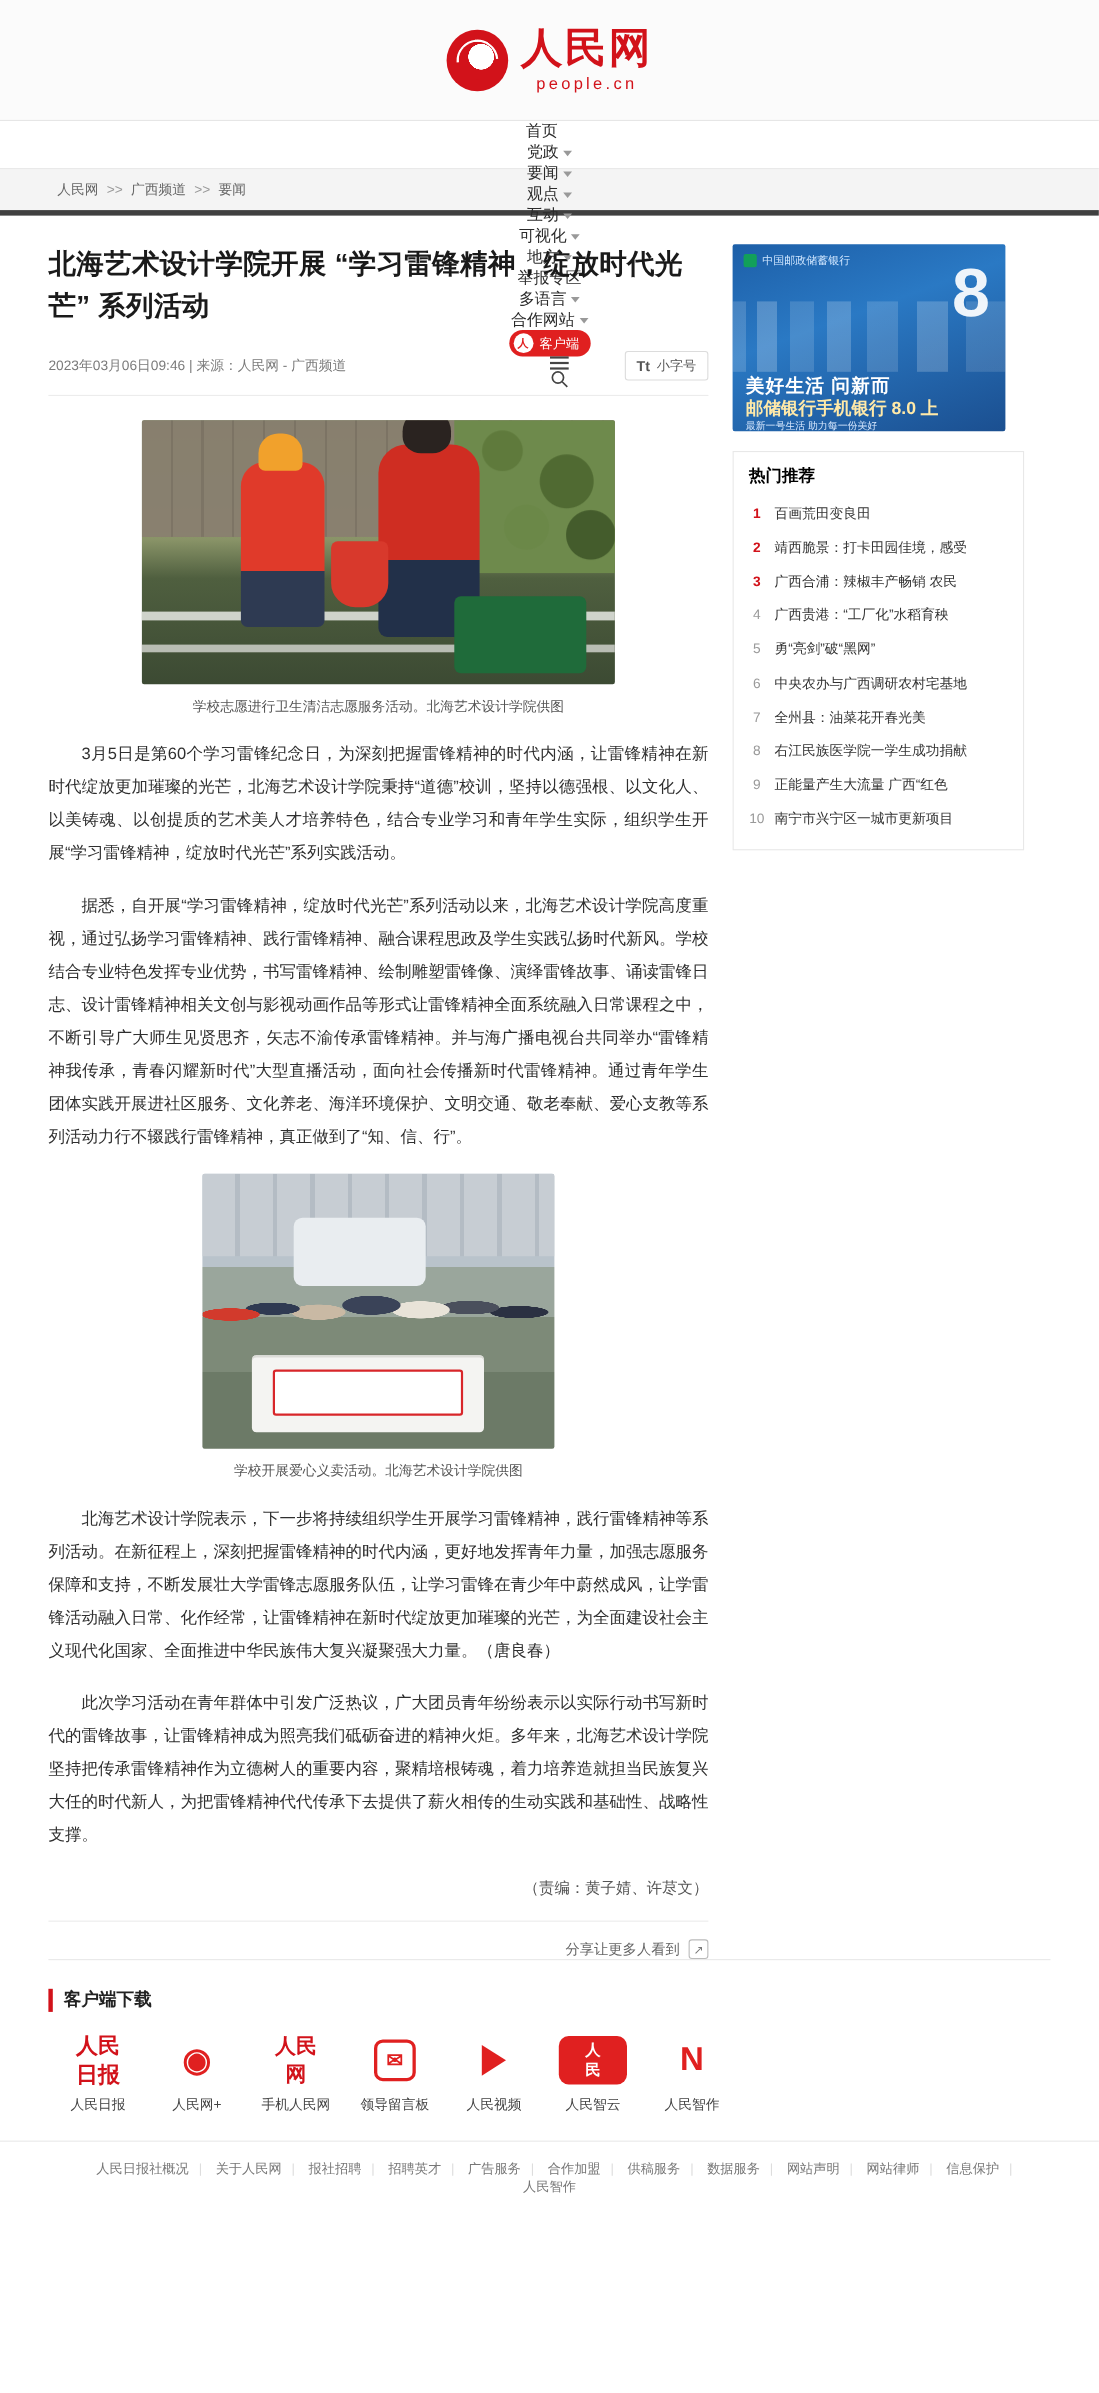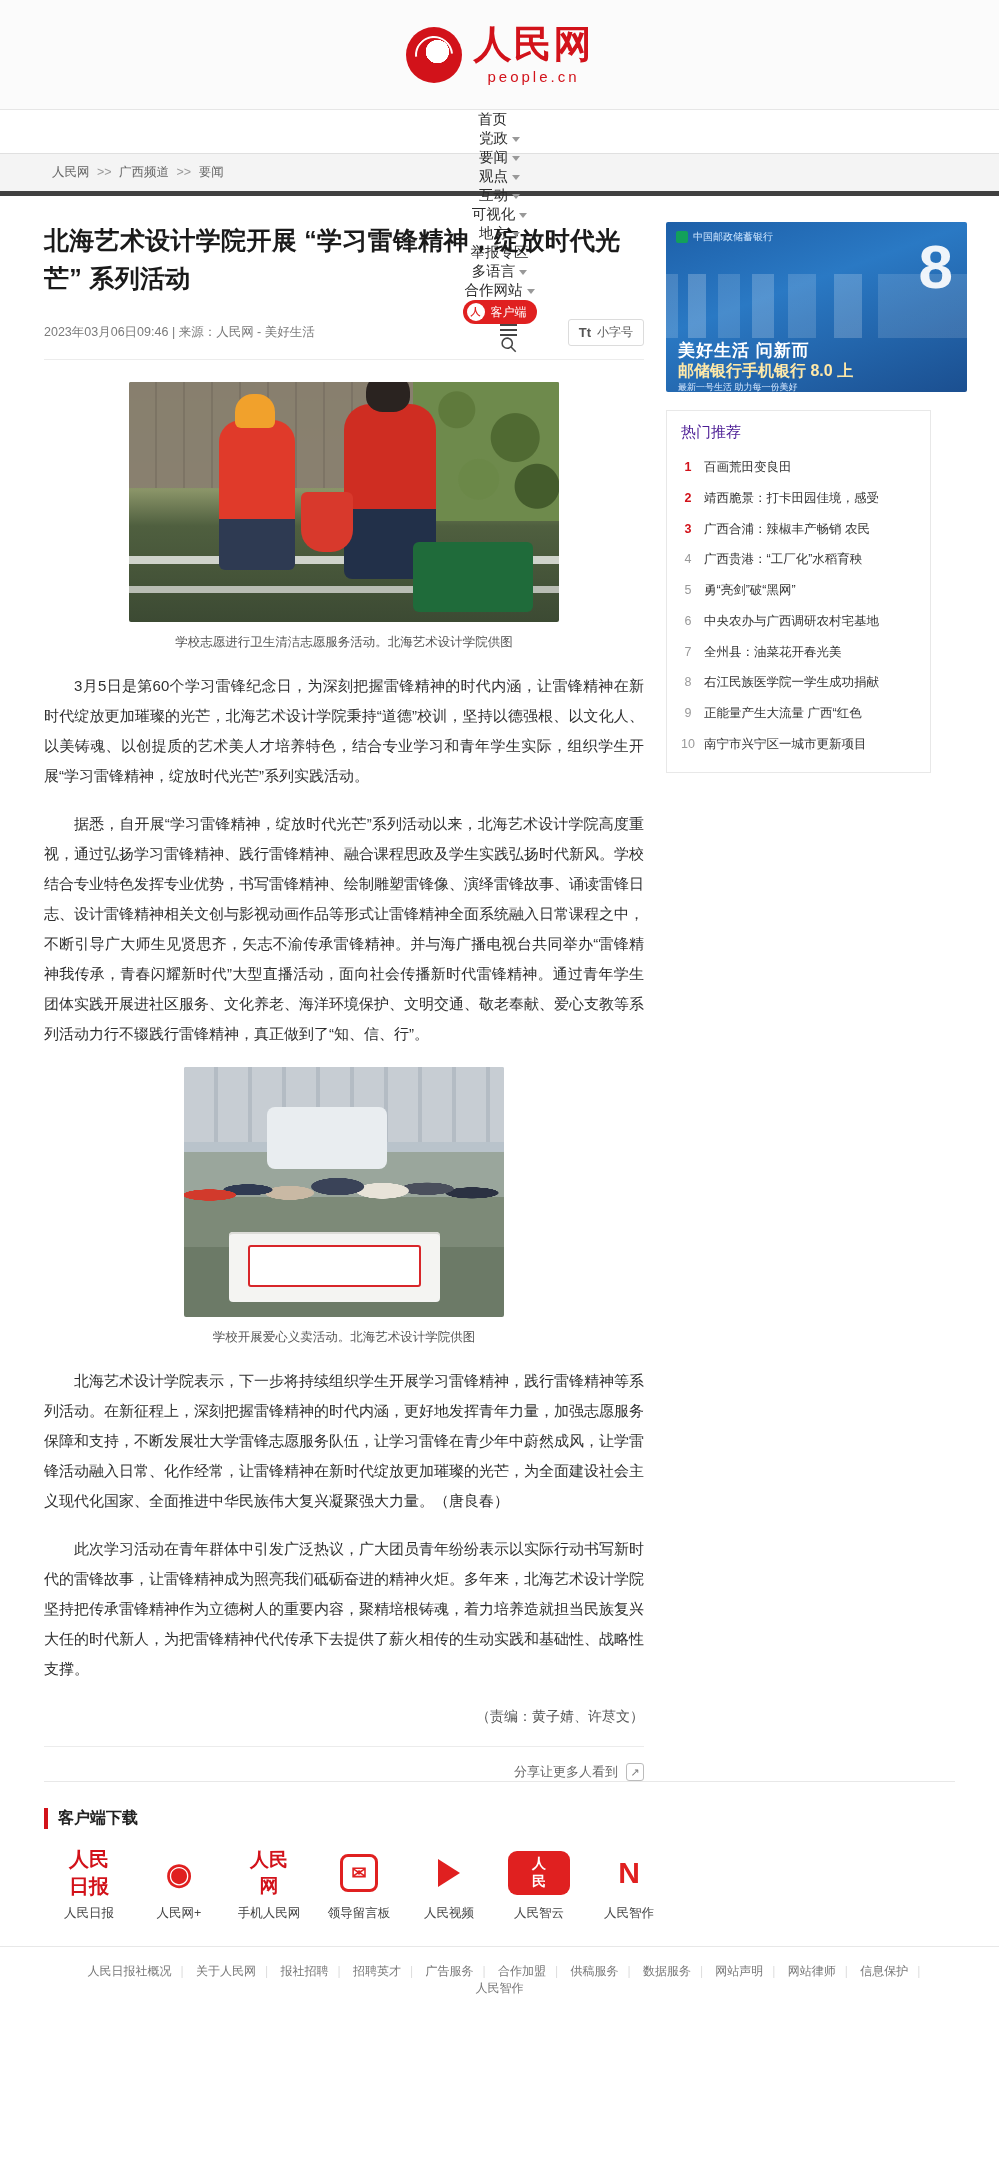--- a/index.html
+++ b/index.html
@@ -280,21 +280,21 @@
     display: flex; justify-content: flex-end; align-items: center; gap: 8px;
   }
   .share-icon {
     width: 18px; height: 18px; border: 1px solid #bbb; border-radius: 3px;
     display: inline-flex; align-items: center; justify-content: center;
     font-size: 11px; color: #777; cursor: pointer;
   }
 
   
   .ad {
-    width: 301px; height: 170px;
+    width: 248px; height: 170px;
     background: linear-gradient(160deg, #1d5fa8 0%, #2a79c4 40%, #1b4f90 100%);
     position: relative; overflow: hidden;
     border-radius: 2px;
   }
   .ad .ad-top {
     position:absolute; top:8px; left:10px; color:#cfe6ff; font-size:10px;
     display:flex; align-items:center; gap:5px;
   }
   .ad .ad-top .b { width:12px;height:12px;background:#12a05a;border-radius:2px; }
   .ad .big8 {
@@ -324,21 +324,21 @@
   .ad .hl3 {
     position:absolute; left:12px; bottom:-2px; color:#d8e9ff; font-size:9px;
   }
 
   .rank-box {
     border: 1px solid #e8e8e8;
     margin-top: 18px;
     background: #fff;
   }
   .rank-head {
-    font-size: 15px; font-weight: normal; color: #4c1d95;
+    font-size: 15px; font-weight: bold; color: #000000;
     padding: 12px 14px 10px 14px;
   }
   .rank-list { padding: 0 14px 12px 14px; }
   .rank-item {
     display: flex; align-items: flex-start; gap: 9px;
     font-size: 12.5px; color: #333;
     padding: 6px 0;
     line-height: 1.5;
     cursor: pointer;
     white-space: nowrap;
@@ -470,21 +470,21 @@
 
   <div class="content">
 
     <div class="article">
       <h1 class="title">北海艺术设计学院开展 “学习雷锋精神，绽放时代光芒” 系列活动</h1>
 
       <div class="meta-row">
         <div>
           <span>2023年03月06日09:46</span>
           <span> | </span>
-          <span>来源：人民网 - 美好生活</span>
+          <span>来源：人民网 - 广西频道</span>
         </div>
         <div class="fontsize-btn">
           <span class="tt">Tt</span>
           <span>小字号</span>
         </div>
       </div>
 
       <figure class="figure">
         <div class="photo photo1">
           <div class="wall"></div>

